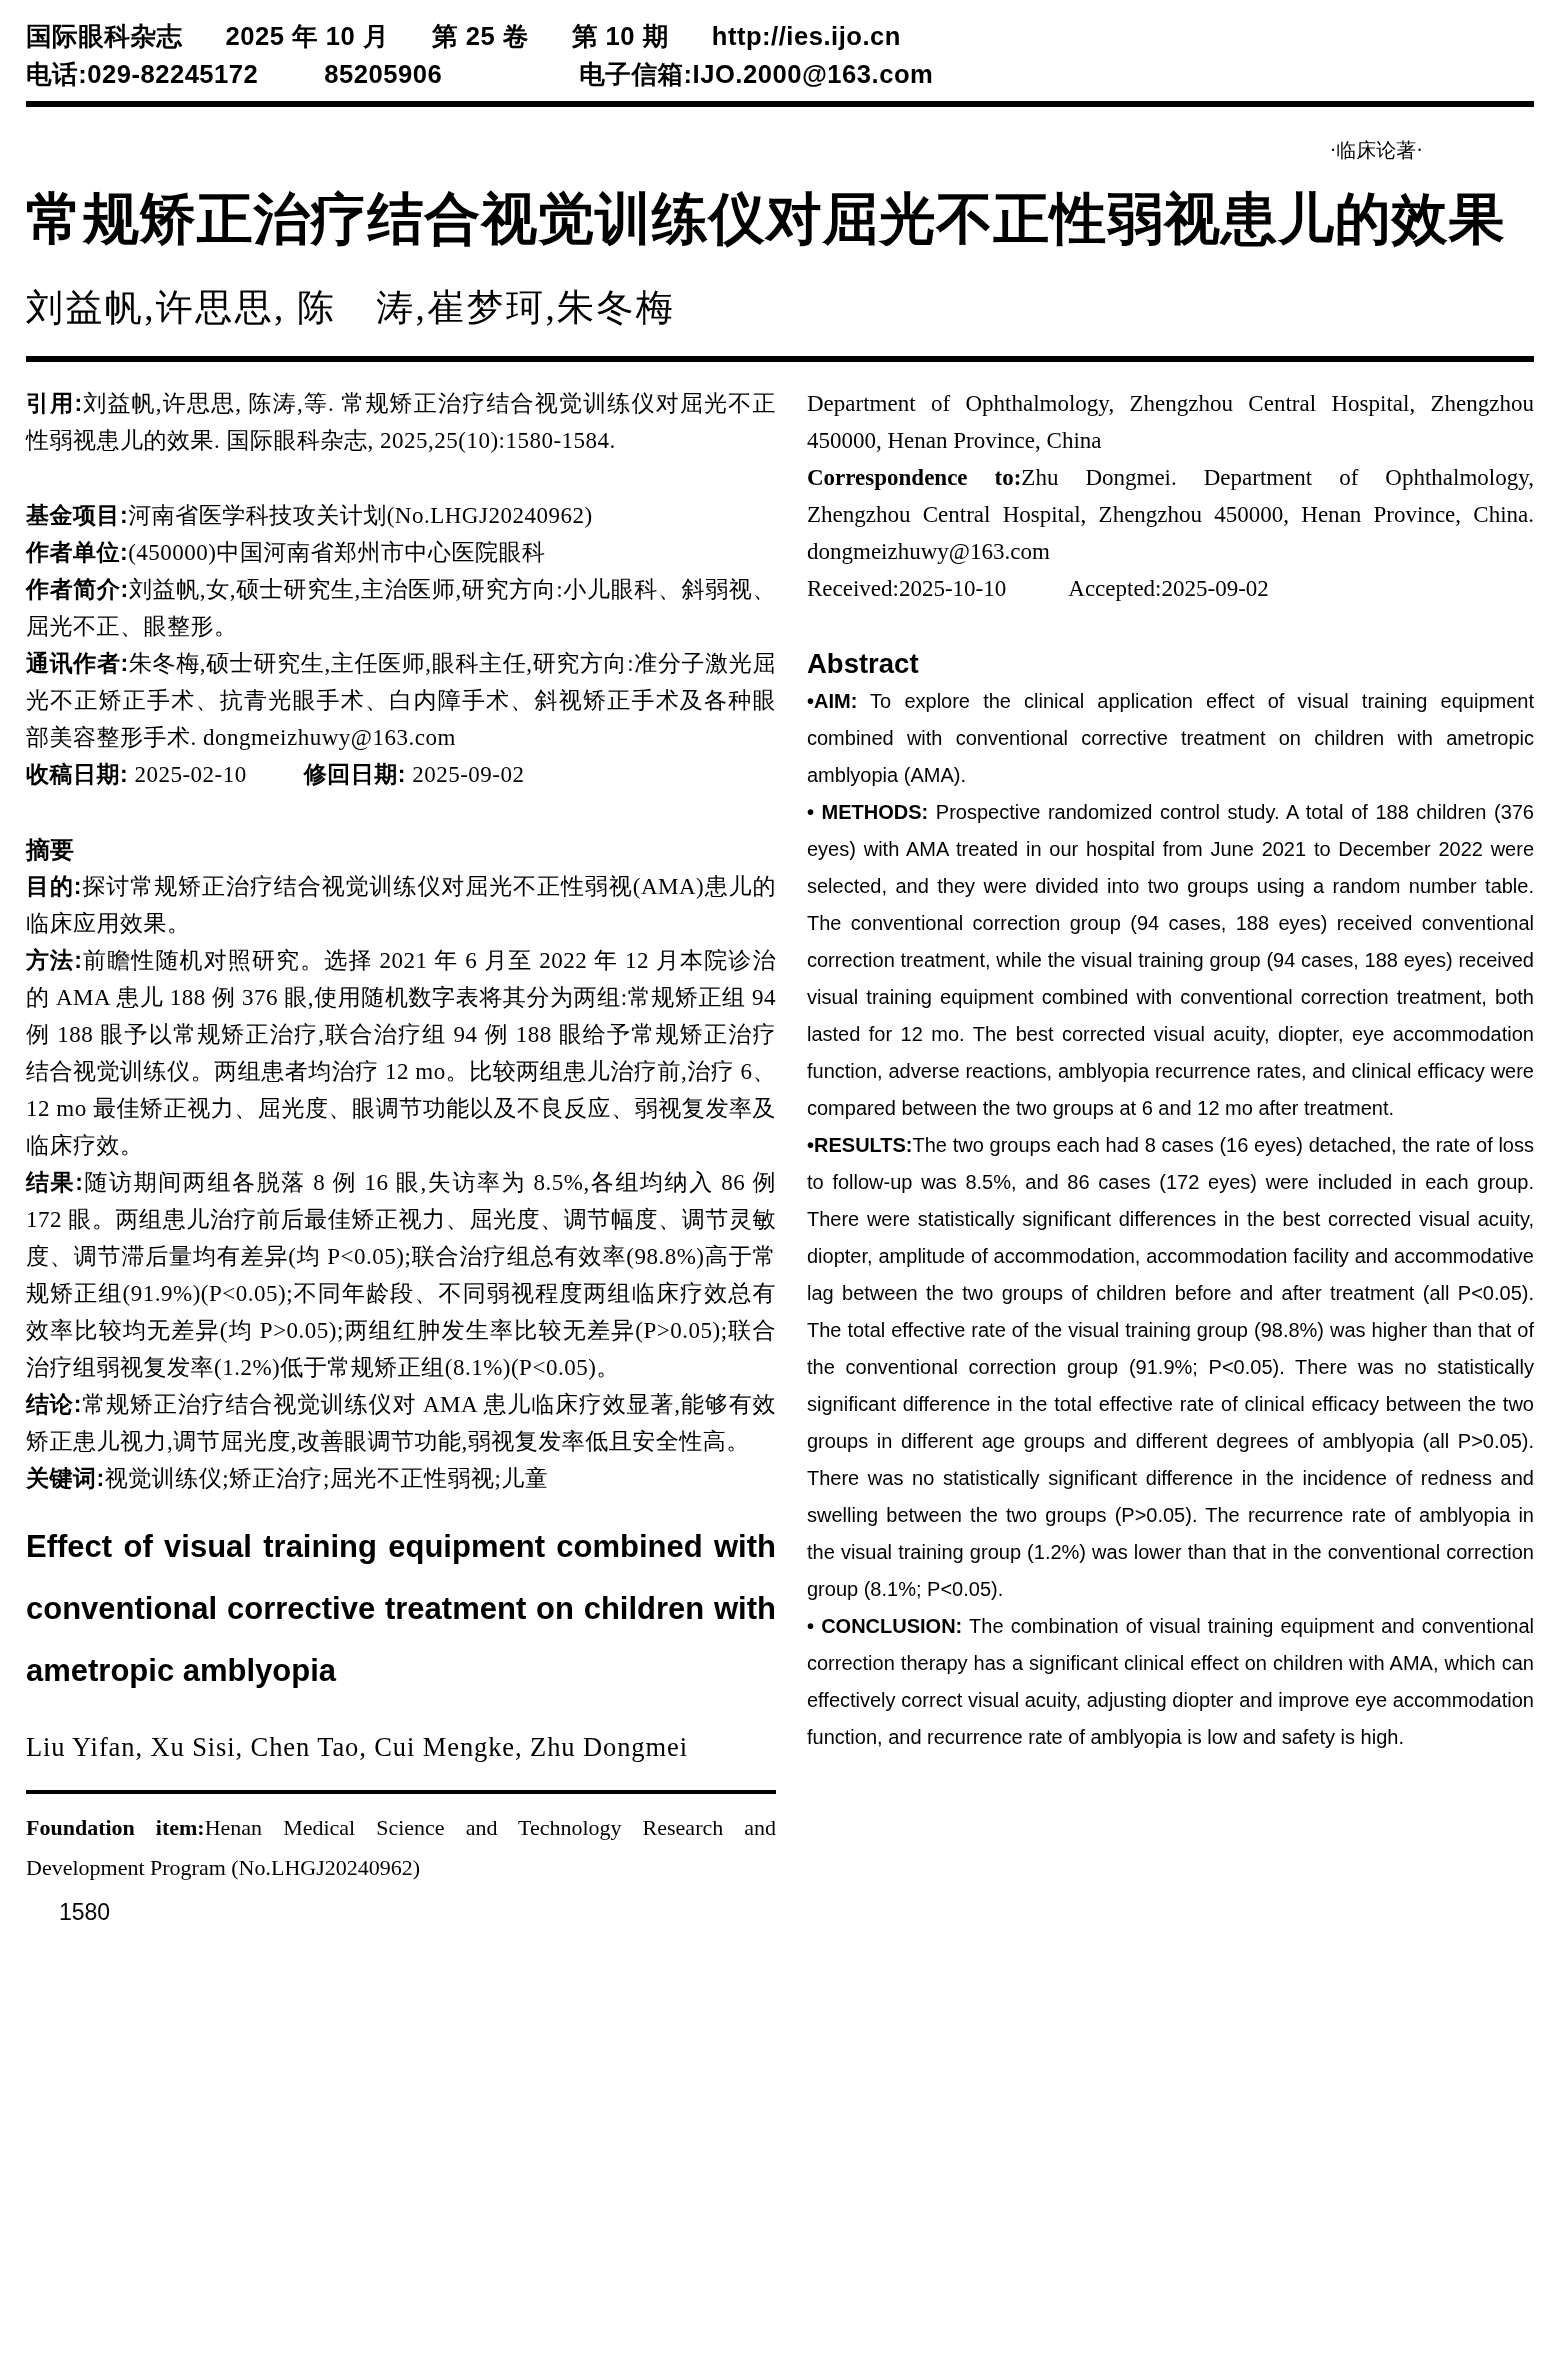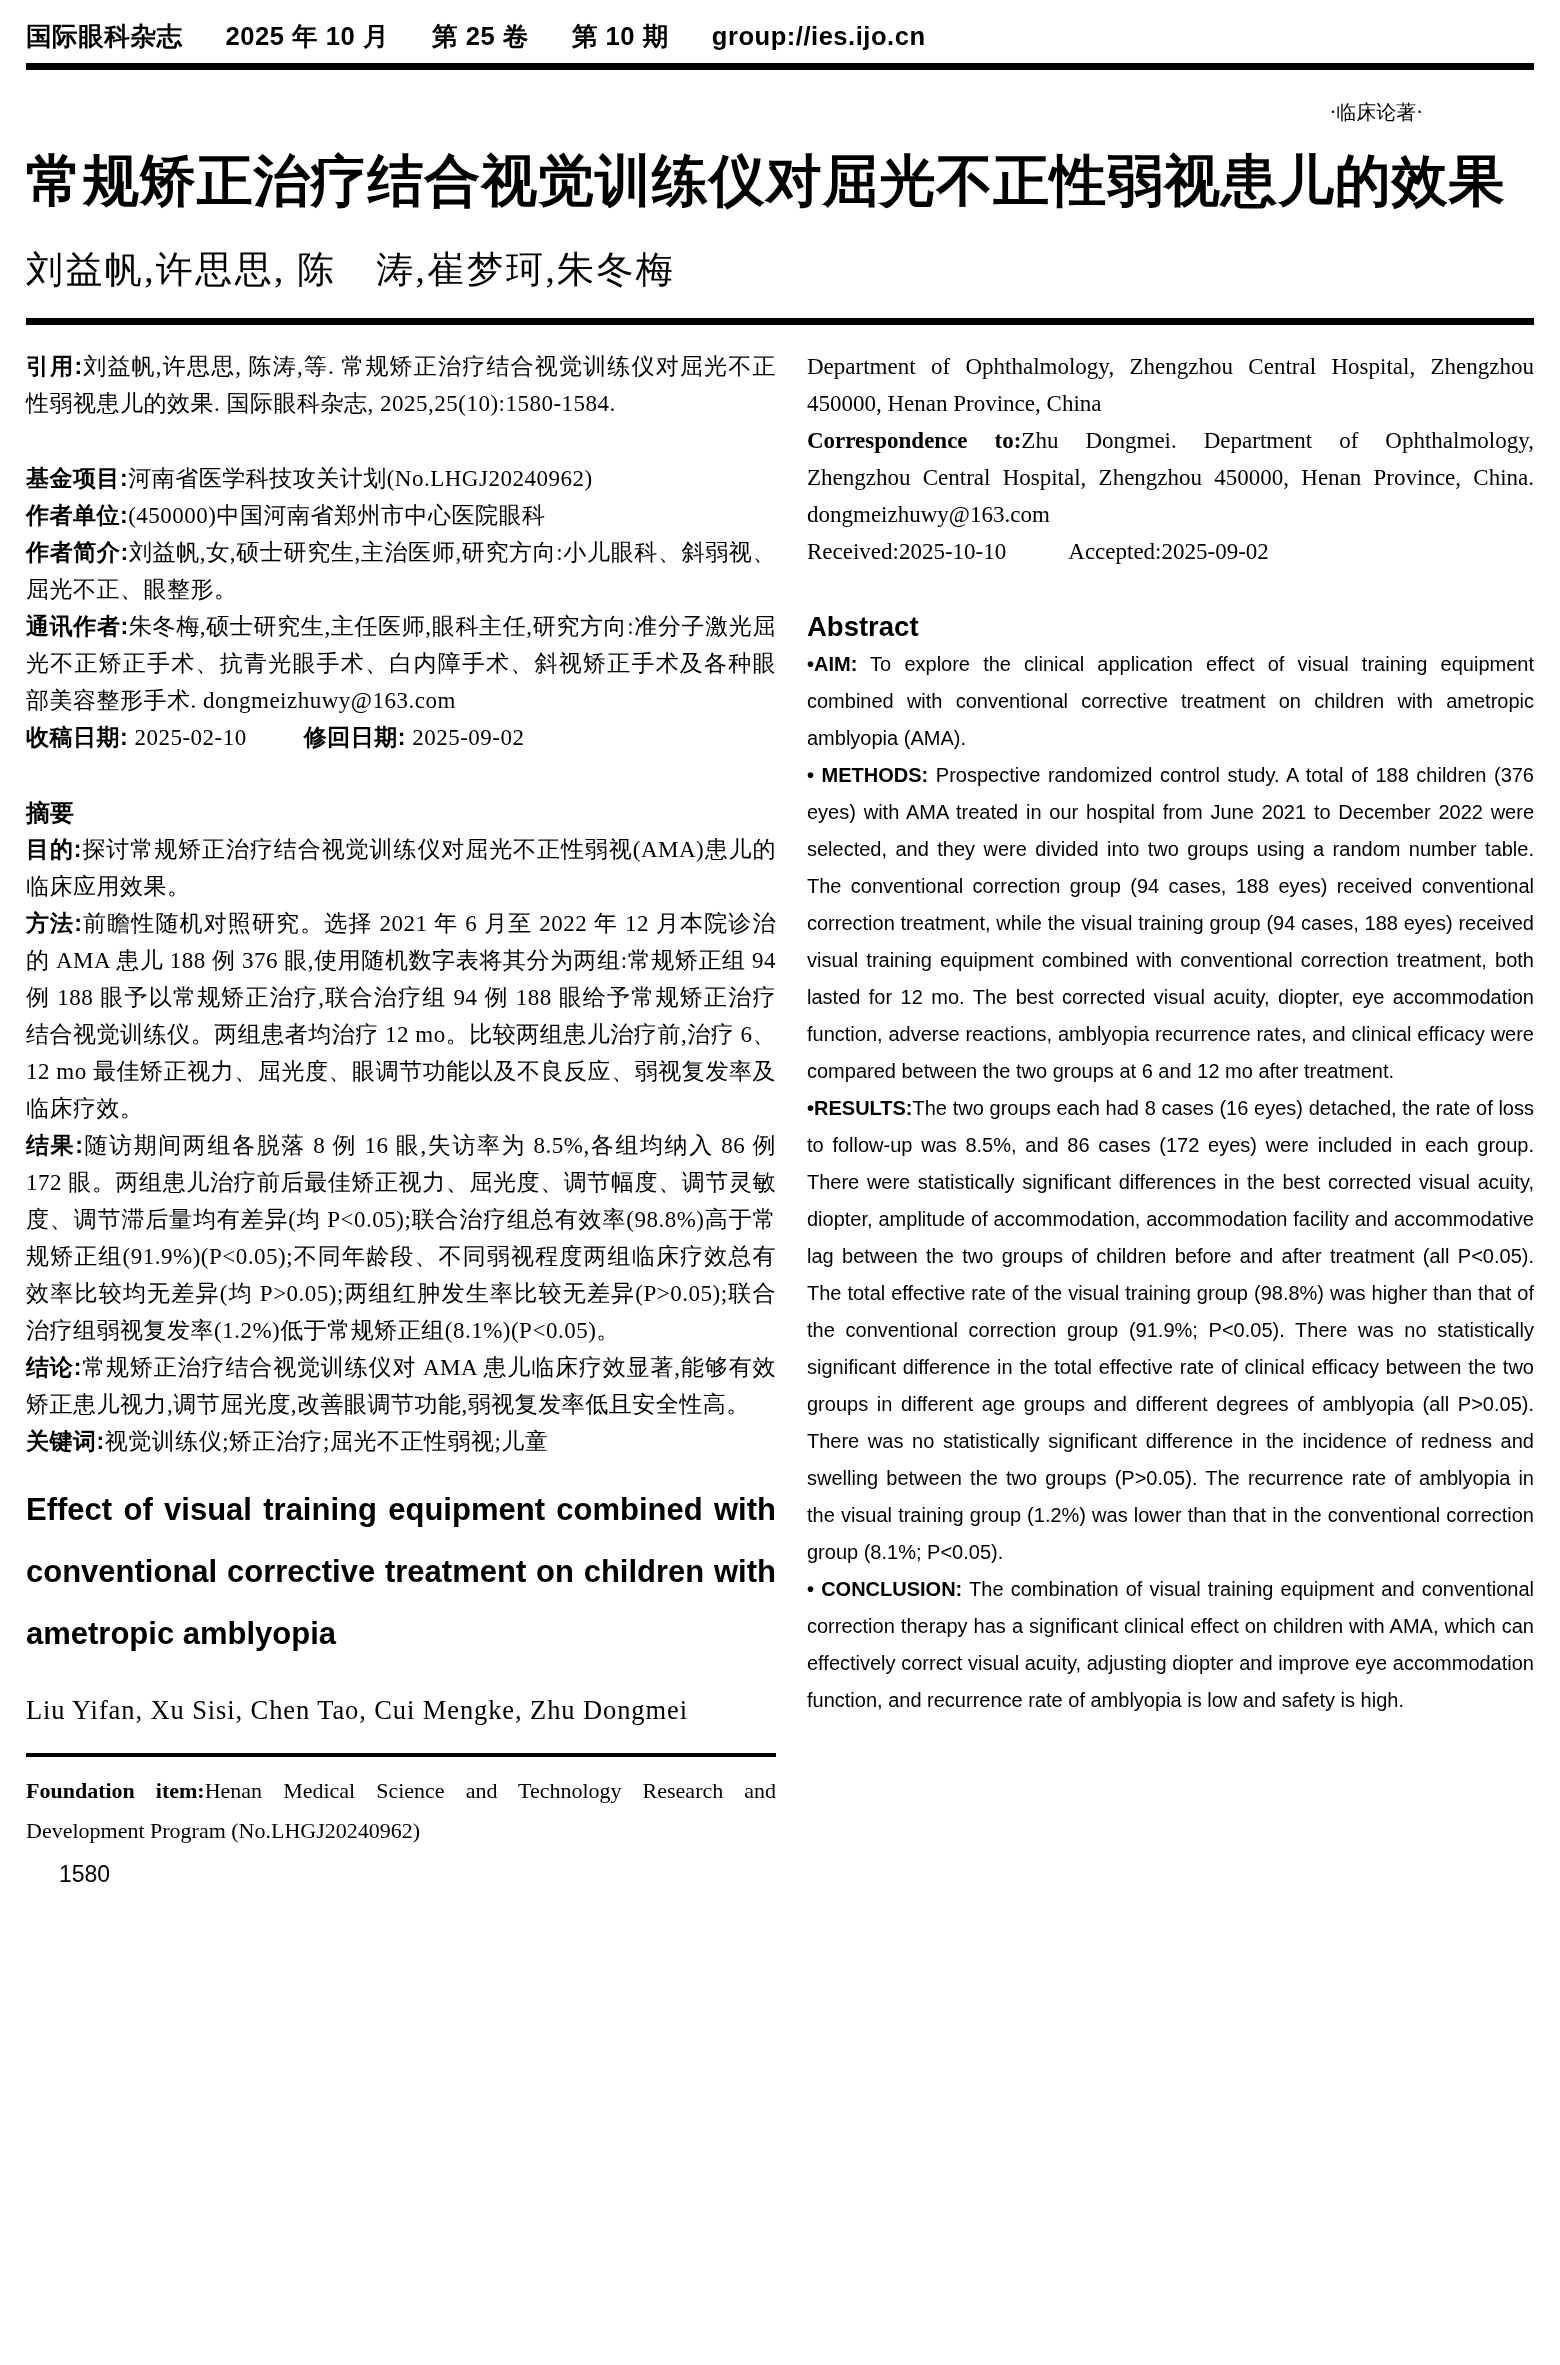--- a/index.html
+++ b/index.html
@@ -111,21 +111,26 @@
 <body>
 
 <div class="page">
 
   <div>
     <div class="hdr-row1">
       <span>国际眼科杂志</span>
       <span>2025 年 10 月</span>
       <span>第 25 卷</span>
       <span>第 10 期</span>
-      <span>group://ies.ijo.cn</span>
+      <span>http://ies.ijo.cn</span>
+    </div>
+    <div class="hdr-row2">
+      <span>电话:029-82245172</span>
+      <span class="hdr-phone2">85205906</span>
+      <span class="hdr-email">电子信箱:IJO.2000@163.com</span>
     </div>
   </div>
 
   <div class="rule-thick"></div>
 
   <div class="section-tag">·临床论著·</div>
 
   <h1 class="title-zh">常规矫正治疗结合视觉训练仪对屈光不正性弱视患儿的效果</h1>
 
   <div class="authors-zh">刘益帆,许思思, 陈　涛,崔梦珂,朱冬梅</div>

